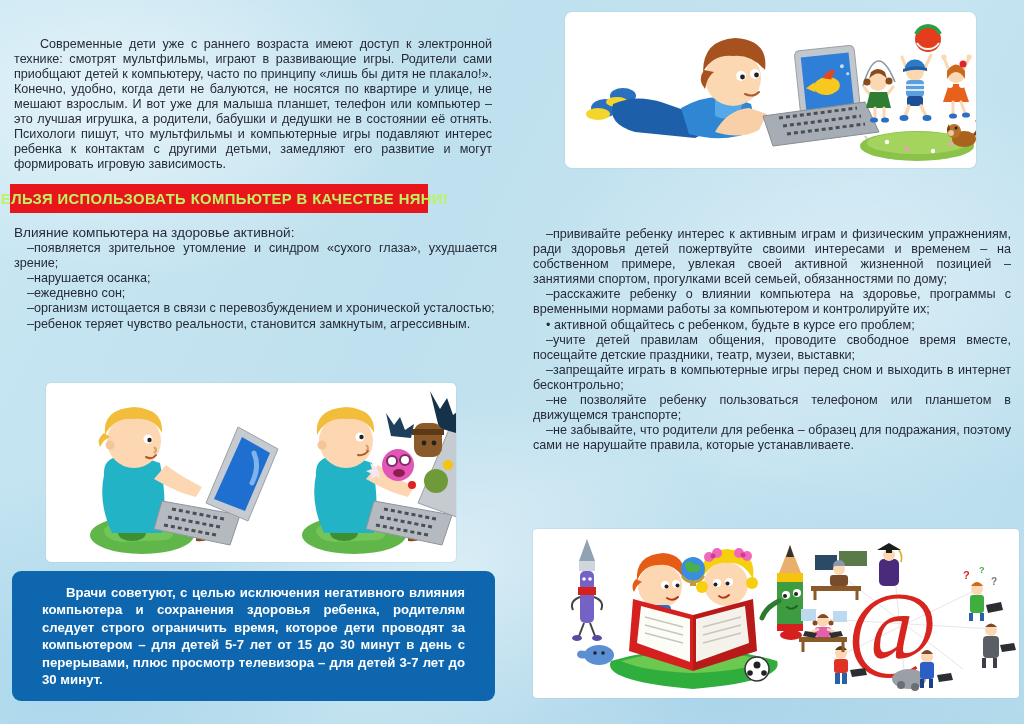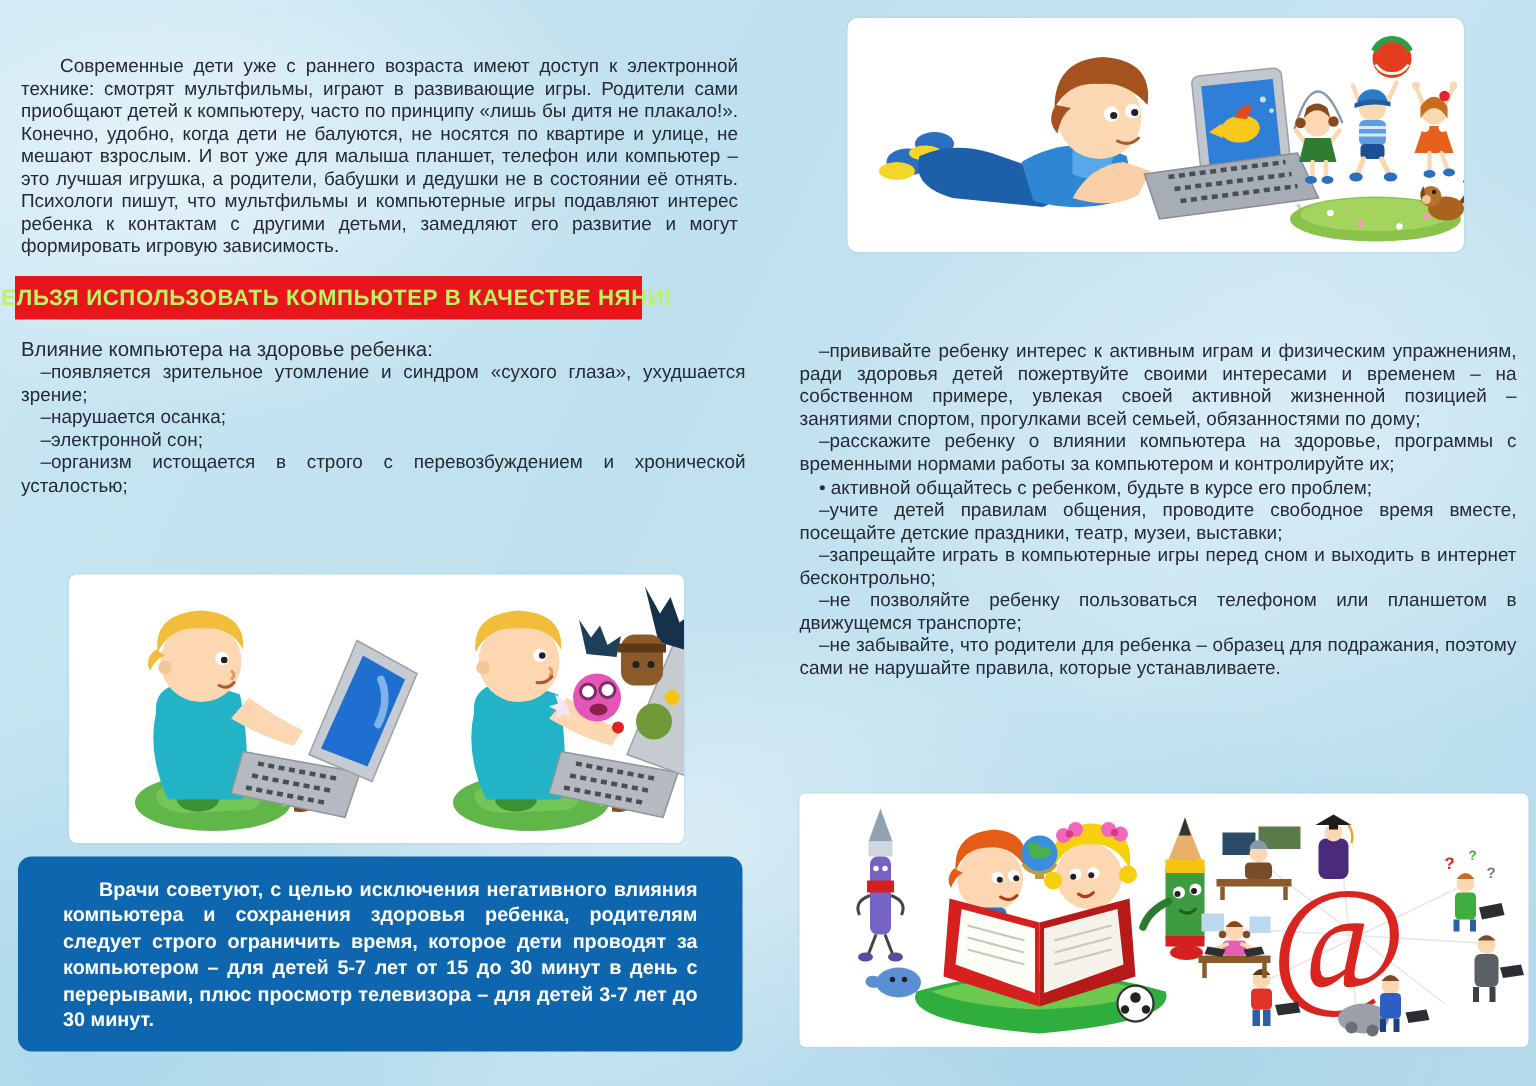--- a/index.html
+++ b/index.html
@@ -44,25 +44,26 @@
 </head>
 <body>
 
 <div class="page">
 
   <p class="abs txt intro">Современные дети уже с раннего возраста имеют доступ к электронной технике: смотрят мультфильмы, играют в развивающие игры. Родители сами приобщают детей к компьютеру, часто по принципу «лишь бы дитя не плакало!». Конечно, удобно, когда дети не балуются, не носятся по квартире и улице, не мешают взрослым. И вот уже для малыша планшет, телефон или компьютер – это лучшая игрушка, а родители, бабушки и дедушки не в состоянии её отнять. Психологи пишут, что мультфильмы и компьютерные игры подавляют интерес ребенка к контактам с другими детьми, замедляют его развитие и могут формировать игровую зависимость.</p>
 
   <div class="abs banner">НЕЛЬЗЯ ИСПОЛЬЗОВАТЬ КОМПЬЮТЕР В КАЧЕСТВЕ НЯНИ!</div>
 
   <div class="abs txt health">
-    <p class="sec-title">Влияние компьютера на здоровье ребенка:</p>
+    <p class="sec-title">Влияние компьютера на здоровье активной:</p>
     <p class="b">–появляется зрительное утомление и синдром «сухого глаза», ухудшается зрение;</p>
     <p class="b">–нарушается осанка;</p>
-    <p class="b">–электронной сон;</p>
-    <p class="b">–организм истощается в строго с перевозбуждением и хронической усталостью;</p>
+    <p class="b">–ежедневно сон;</p>
+    <p class="b">–организм истощается в связи с перевозбуждением и хронической усталостью;</p>
+    <p class="b">–ребенок теряет чувство реальности, становится замкнутым, агрессивным.</p>
   </div>
 
   <div class="abs panel illo-left">
     <svg viewBox="0 0 410 179">
       <g>
         <ellipse cx="96" cy="152" rx="52" ry="19" fill="#61b64a"></ellipse>
         <path d="M58,146 q16,-16 46,-9 l20,7 q8,10 -4,13 l-44,2 q-18,-2 -18,-13 Z" fill="#74c558"></path>
         <ellipse cx="86" cy="150" rx="14" ry="8" fill="#3e8f33"></ellipse>
         <rect x="142" y="140" width="11" height="14" fill="#ffffff"></rect>
         <rect x="142" y="143" width="11" height="3" fill="#e02222"></rect>

